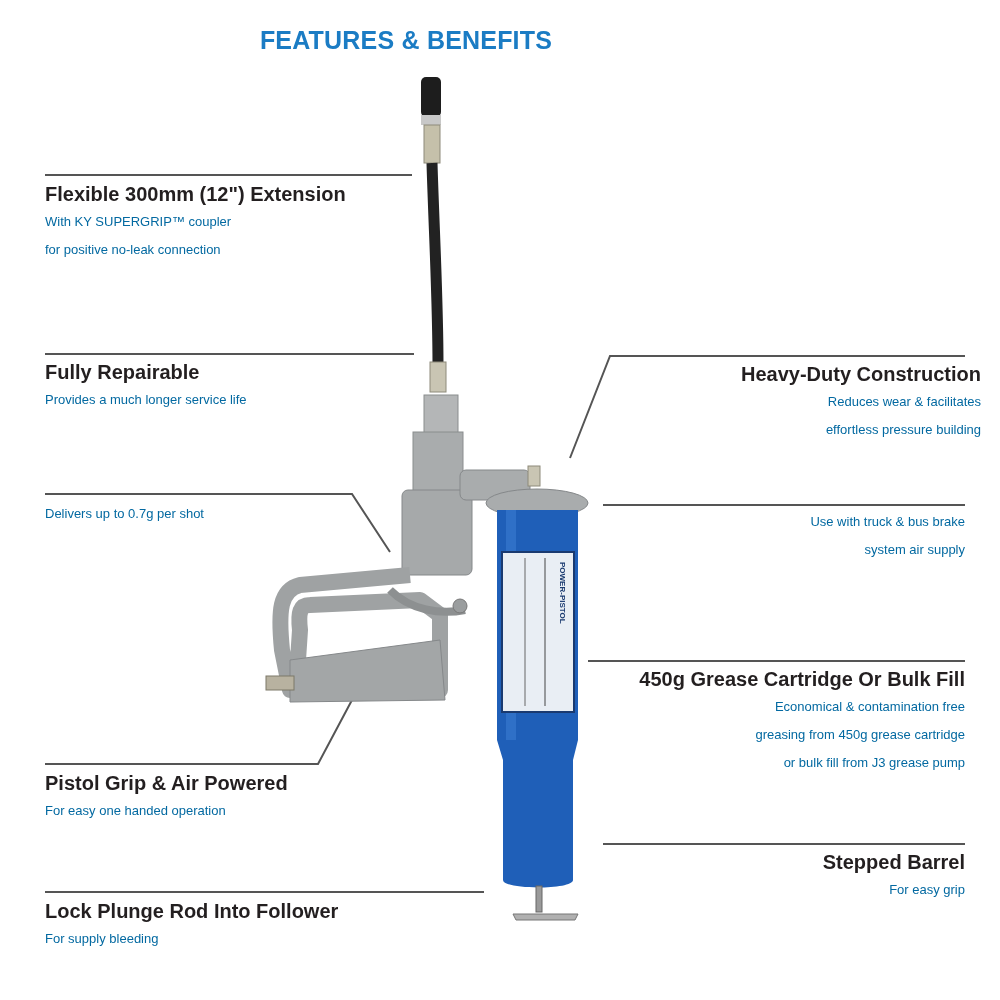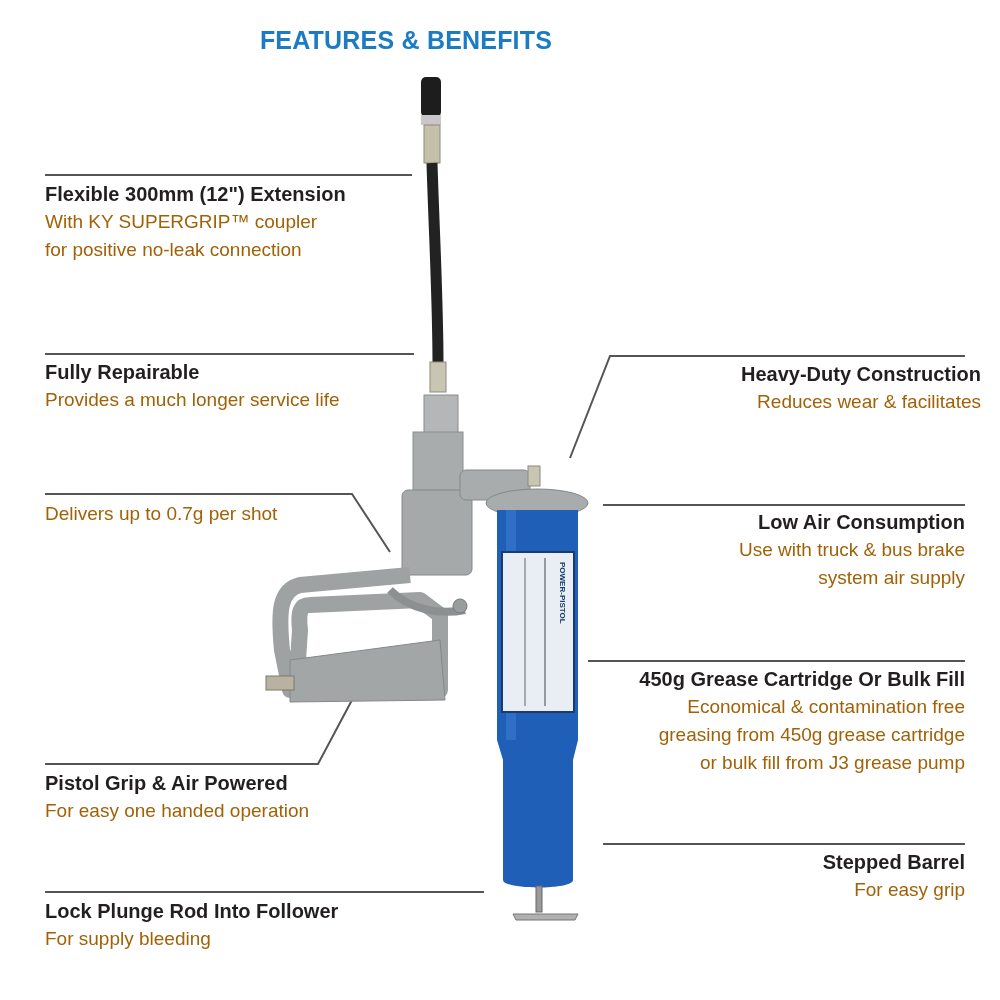--- a/index.html
+++ b/index.html
@@ -2,21 +2,21 @@
 <html><head>
 <meta charset="utf-8">
 <style>
   html, body { margin: 0; padding: 0; background: #ffffff; }
   body { width: 1000px; height: 1000px; position: relative; overflow: hidden;
          font-family: "Liberation Sans", "DejaVu Sans", sans-serif; }
   .title { position: absolute; top: 26px; left: 0; width: 812px; text-align: center;
            font-weight: bold; font-size: 25px; color: #1b7cc4; letter-spacing: 0.2px; }
   .feature { position: absolute; }
   .feature .head { font-weight: bold; font-size: 20px; color: #231f20; line-height: 28px; white-space: nowrap; }
-  .feature .desc { font-size: 19px; color: #a16207; line-height: 28px; white-space: nowrap; }
+  .feature .desc { font-size: 13px; color: #0369a1; line-height: 28px; white-space: nowrap; }
   .left { text-align: left; }
   .right { text-align: right; }
   svg.lines { position: absolute; left: 0; top: 0; }
   svg.product { position: absolute; left: 0; top: 0; }
 </style>
 </head>
 <body>
 
 <div class="title">FEATURES &amp; BENEFITS</div>
 
@@ -92,24 +92,24 @@
 </div>
 
 <div class="feature left" style="left:45px; top:897px;">
   <div class="head">Lock Plunge Rod Into Follower</div>
   <div class="desc">For supply bleeding</div>
 </div>
 
 <div class="feature right" style="right:19px; top:360px;">
   <div class="head">Heavy-Duty Construction</div>
   <div class="desc">Reduces wear &amp; facilitates</div>
+  <div class="desc">effortless pressure building</div>
 </div>
 
 <div class="feature right" style="right:35px; top:508px;">
-  <div class="head">Low Air Consumption</div>
   <div class="desc">Use with truck &amp; bus brake</div>
   <div class="desc">system air supply</div>
 </div>
 
 <div class="feature right" style="right:35px; top:665px;">
   <div class="head">450g Grease Cartridge Or Bulk Fill</div>
   <div class="desc">Economical &amp; contamination free</div>
   <div class="desc">greasing from 450g grease cartridge</div>
   <div class="desc">or bulk fill from J3 grease pump</div>
 </div>

